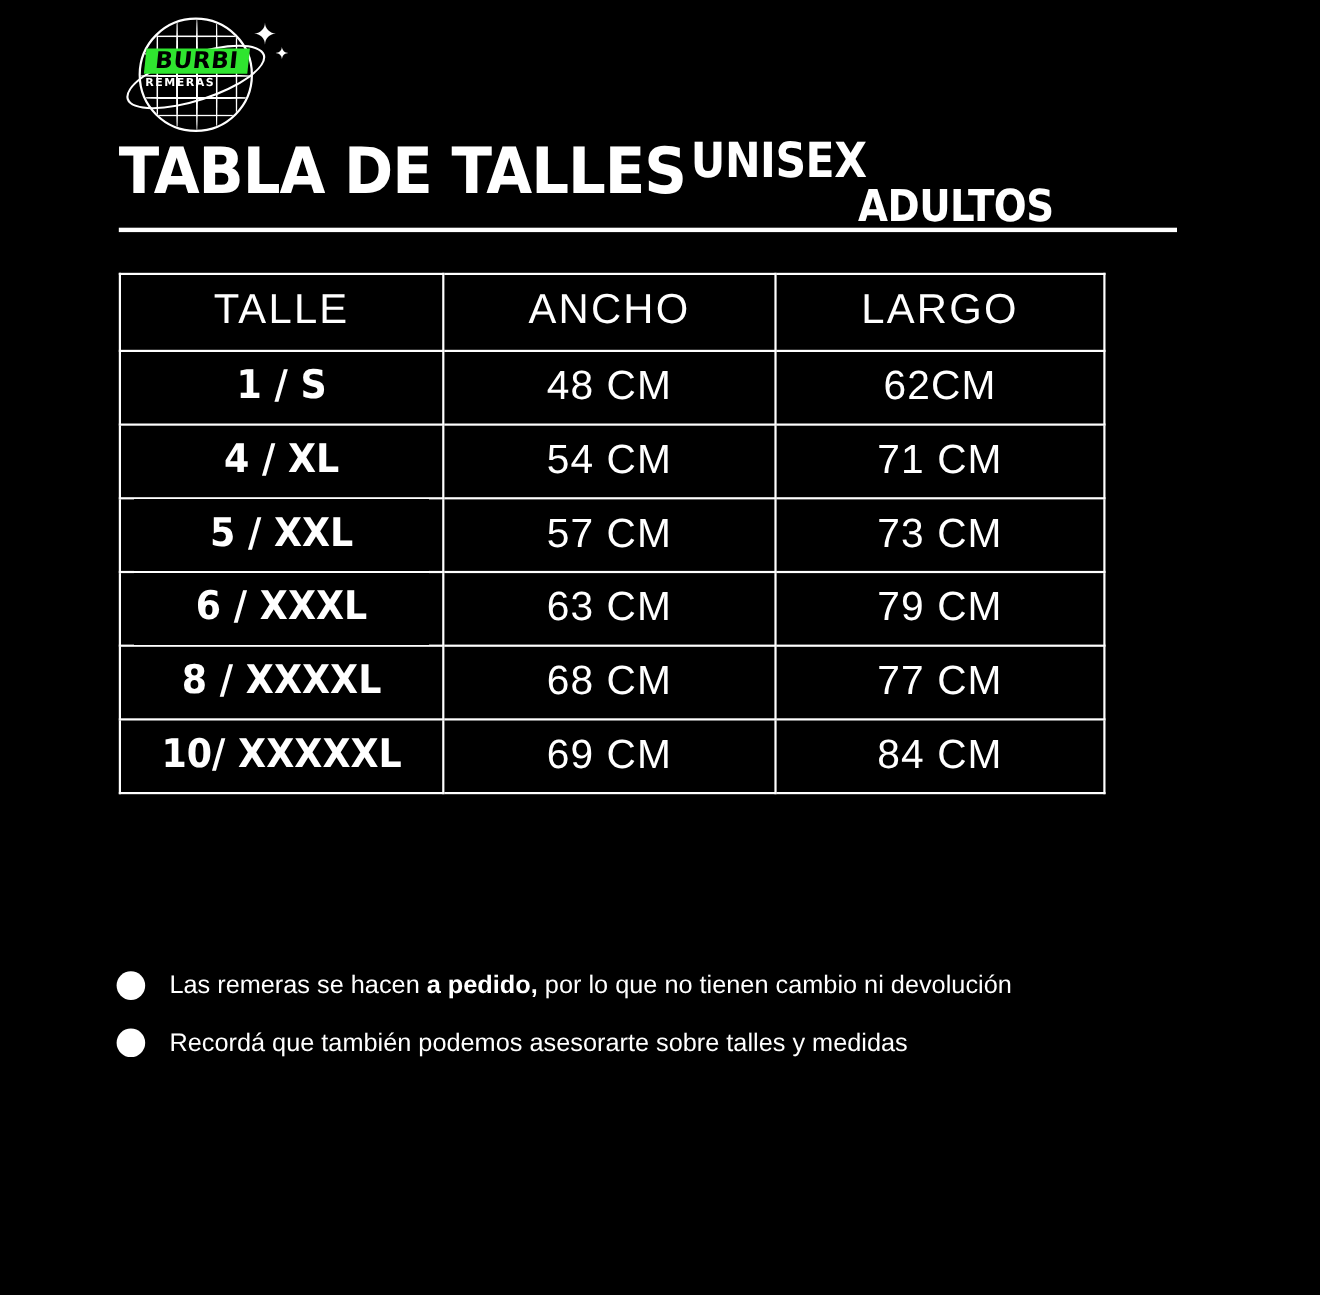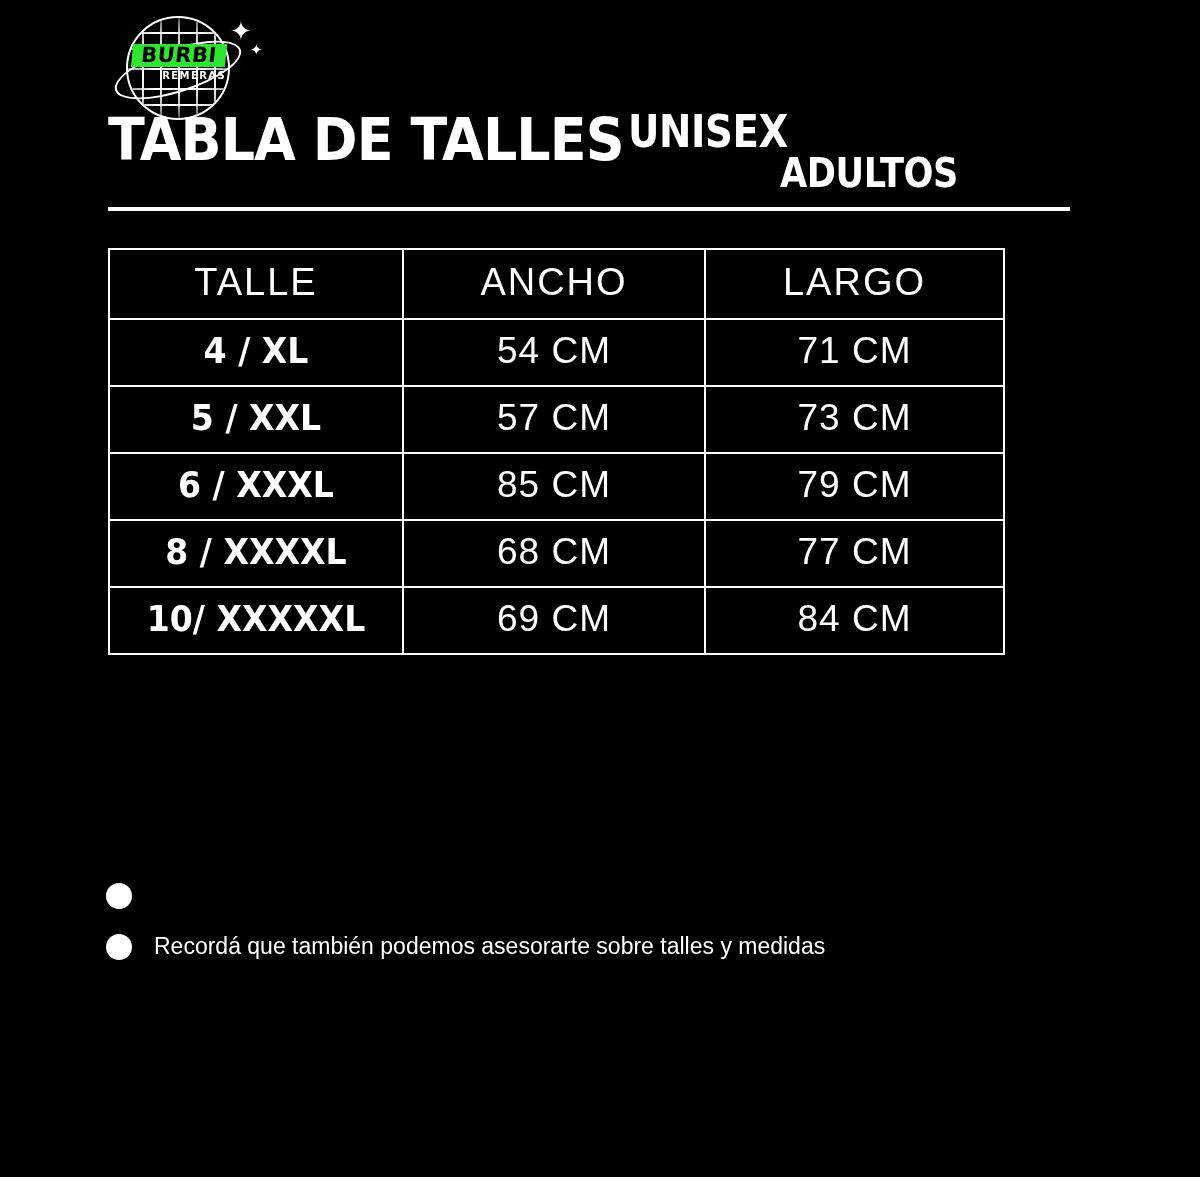--- a/index.html
+++ b/index.html
@@ -75,41 +75,41 @@
     letter-spacing: 0.5px;
     color: #000000;
     line-height: 23px;
     transform: skewX(-6deg);
   }
   .logo-sub {
     position: absolute;
     left: 24px;
     top: 62px;
     width: 94px;
-    text-align: right;
+    text-align: left;
     font-family: "DejaVu Sans", sans-serif;
     font-weight: 700;
     font-size: 10px;
     letter-spacing: 1.4px;
     color: #ffffff;
   }
   .spark {
     position: absolute;
     color: #fff;
     font-size: 20px;
     line-height: 1;
   }
   .spark.s1 { left: 122px; top: 10px; font-size: 26px; }
   .spark.s2 { left: 142px; top: 34px; font-size: 15px; }
 
   
   .title-row {
     position: absolute;
     left: 108px;
-    top: 102px;
+    top: 117px;
     width: 980px;
     height: 84px;
   }
   .title-main {
     position: absolute;
     left: 0;
     top: 4px;
     font-family: "DejaVu Sans", sans-serif;
     font-weight: 700;
     font-size: 58px;
@@ -262,48 +262,56 @@
   </colgroup>
   <thead>
     <tr>
       <th>TALLE</th>
       <th>ANCHO</th>
       <th>LARGO</th>
     </tr>
   </thead>
   <tbody>
     <tr>
+      <td class="cell-size">1 / S</td>
+      <td class="cell-meas">48 CM</td>
+      <td class="cell-meas">62CM</td>
+    </tr>
+    <tr>
       <td class="cell-size">4 / XL</td>
       <td class="cell-meas">54 CM</td>
       <td class="cell-meas">71 CM</td>
     </tr>
     <tr>
       <td class="cell-size">5 / XXL</td>
       <td class="cell-meas">57 CM</td>
       <td class="cell-meas">73 CM</td>
     </tr>
     <tr>
       <td class="cell-size">6 / XXXL</td>
-      <td class="cell-meas">85 CM</td>
+      <td class="cell-meas">63 CM</td>
       <td class="cell-meas">79 CM</td>
     </tr>
     <tr>
       <td class="cell-size">8 / XXXXL</td>
       <td class="cell-meas">68 CM</td>
       <td class="cell-meas">77 CM</td>
     </tr>
     <tr>
       <td class="cell-size">10/ XXXXXL</td>
       <td class="cell-meas">69 CM</td>
       <td class="cell-meas">84 CM</td>
     </tr>
   </tbody>
 </table>
 
 <div class="notes">
   <div class="note">
     <div class="note-dot"></div>
+    <div class="note-text">
+      <span>Las remeras se hacen </span><b>a pedido,</b><span> por lo que no tienen cambio ni devolución</span>
+    </div>
   </div>
   <div class="note">
     <div class="note-dot"></div>
     <div class="note-text">Recordá que también podemos asesorarte sobre talles y medidas</div>
   </div>
 </div>
 
 </body></html>

